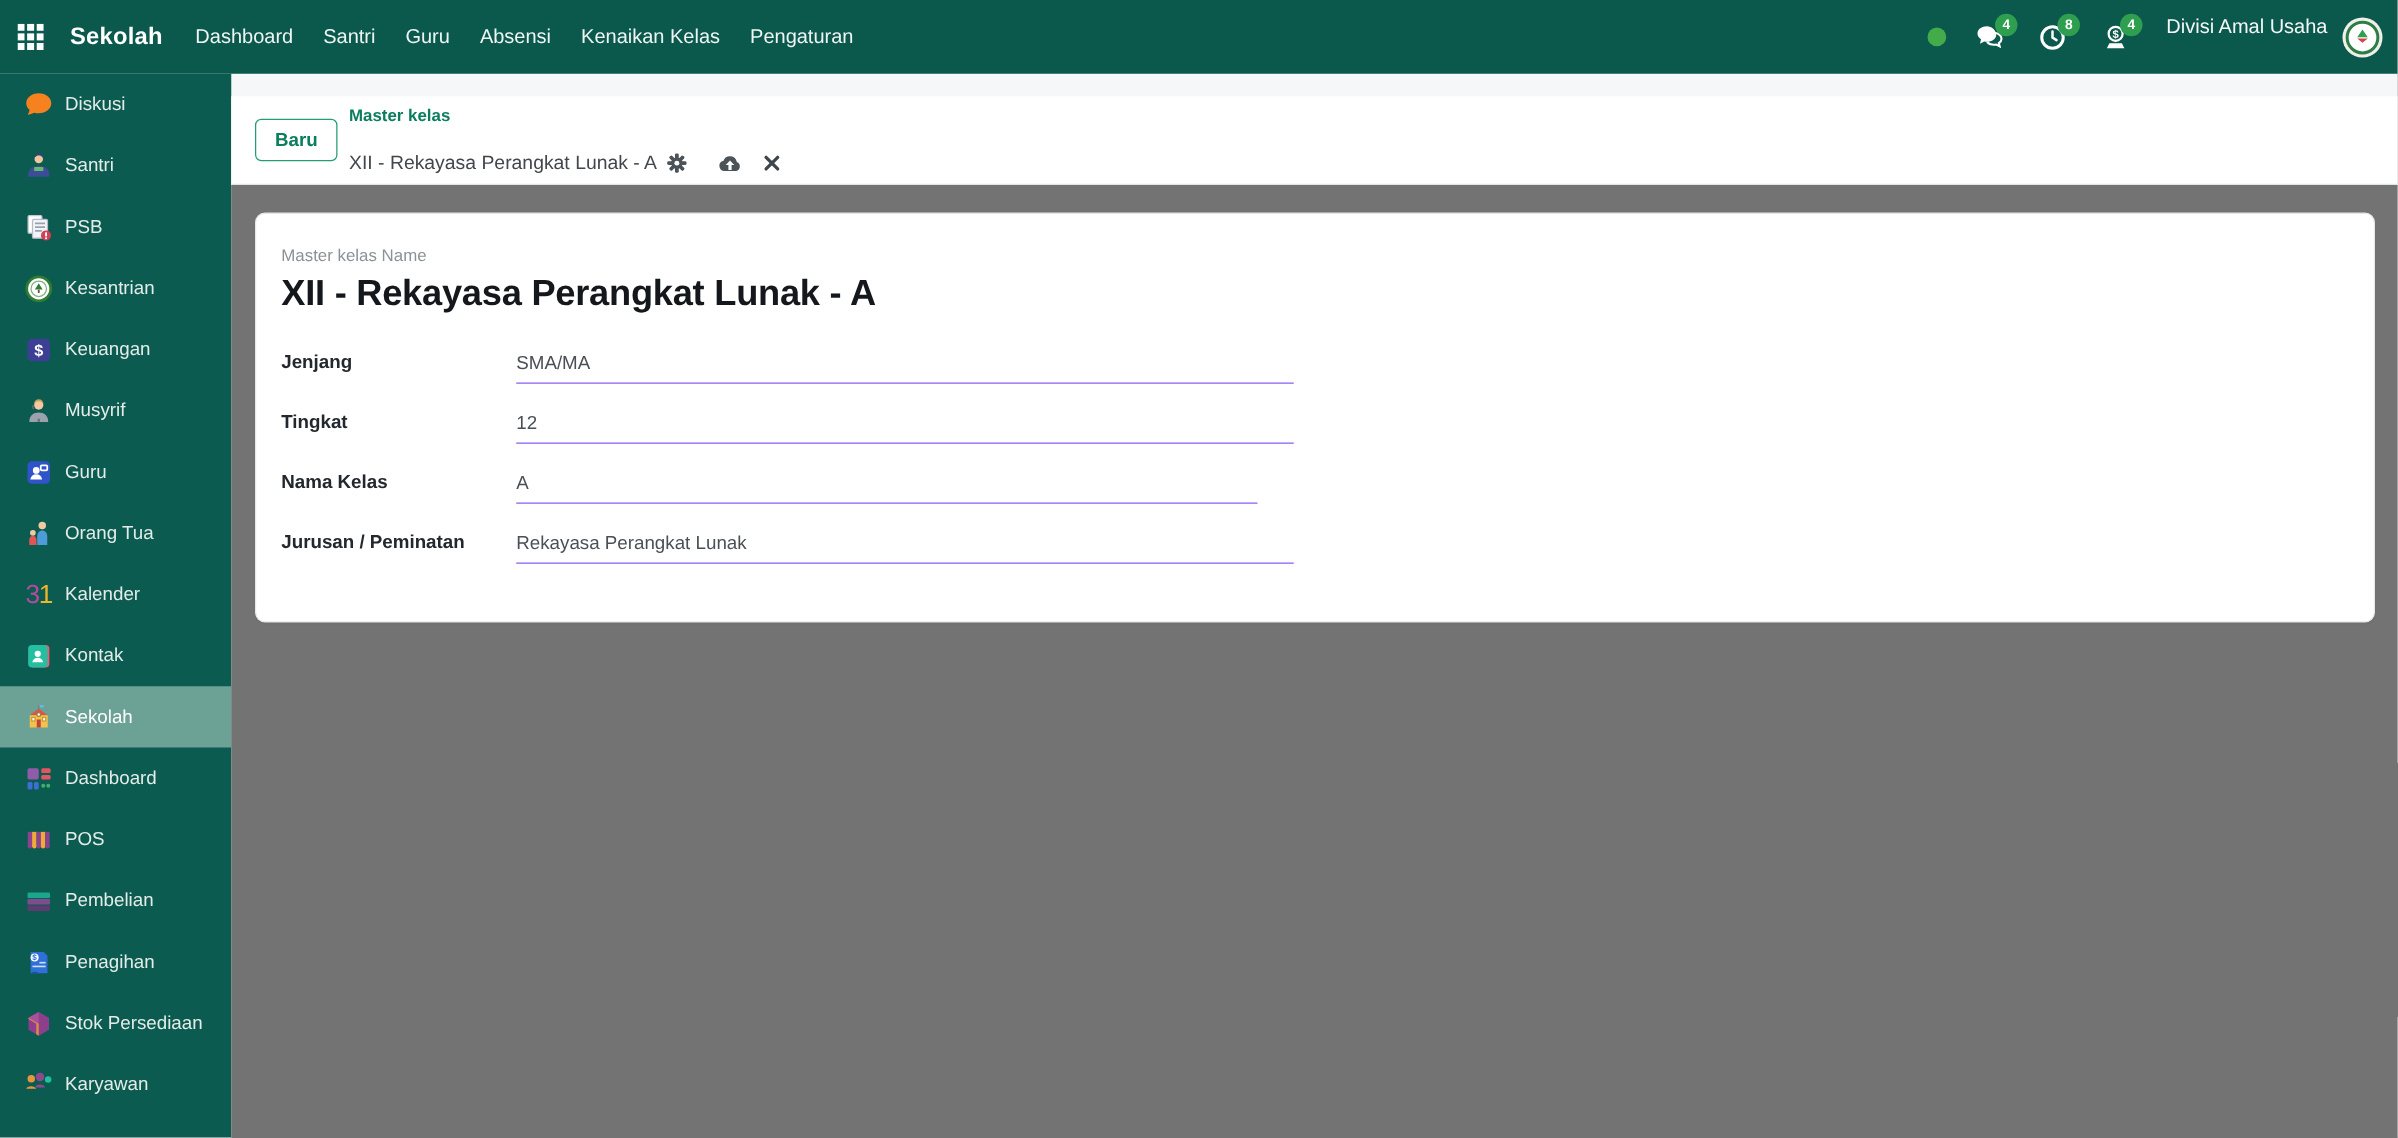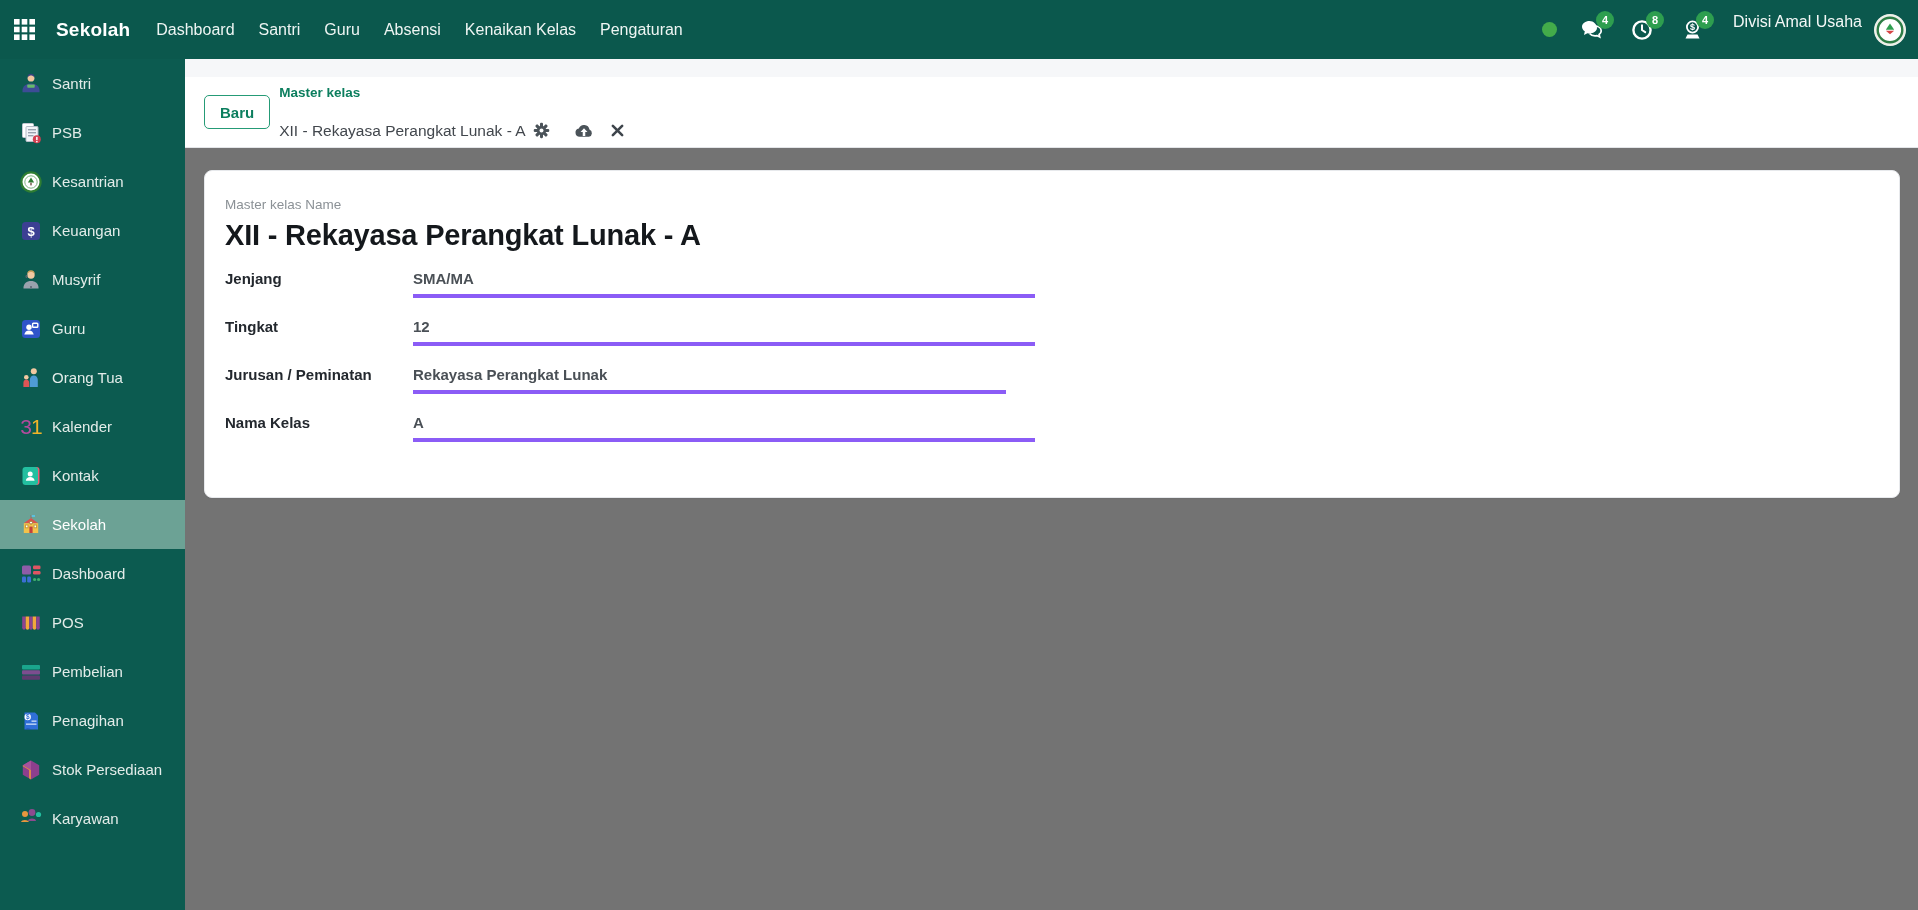--- a/index.html
+++ b/index.html
@@ -51,24 +51,24 @@
   .gear-btn { margin-left:7px; cursor:pointer; display:flex; align-items:center; }
   .save-btn { margin-left:24px; cursor:pointer; display:flex; align-items:center; }
   .discard-btn { margin-left:17px; cursor:pointer; display:flex; align-items:center; }
 
   .content { height:779px; background:#737373; padding:22px 18px 0 19px; }
   .card { width:1696px; height:328px; background:#fff; border:1px solid #e7e9ec;
     border-radius:8px; box-shadow:0 1px 2px rgba(0,0,0,.04); padding:26px 20px 0 20px; }
   .name-label { color:#8b9196; font-size:13.5px; }
   .sheet-title { color:#14181c; font-size:29px; font-weight:700; margin-top:7px; letter-spacing:-.2px; }
   .fields { margin-top:18px; }
-  .frow { display:flex; height:48px; align-items:flex-start; }
+  .frow { display:flex; height:48px; align-items:center; }
   .flabel { width:188px; font-size:15px; font-weight:700; color:#23282e; padding-bottom:9px; }
   .fvalue { width:622px; font-size:15px; color:#4a5056; padding-bottom:7px;
-    border-bottom:4px solid #8b5cf6; cursor:text;font-weight:bold; }
+    border-bottom:1px solid #8b5cf6; cursor:text; }
   .frow:nth-child(3) .fvalue { width:593px; }
 </style>
 </head>
 <body>
 
 <div class="navbar">
   <div class="apps-btn">
     <svg width="21" height="21" viewBox="0 0 21 21">
       <g fill="#ffffff">
         <rect x="0" y="0" width="5.6" height="5.6"></rect>
@@ -123,20 +123,28 @@
         <circle cx="16" cy="16" r="12.3" fill="#ffffff" stroke="#2e7d46" stroke-width="2.4"></circle>
         <path d="M16 9.5l4.2 6.3h-8.4z" fill="#2e9e4f"></path>
         <path d="M11.8 16.8h8.4l-4.2 3.4z" fill="#d64545"></path>
       </svg>
     </div>
   </div>
 </div>
 
 <div class="sidebar">
 
+  <div class="side-item">
+    <span class="s-icon">
+      <svg viewBox="0 0 26 26">
+          <path d="M13 3.5c5.8 0 10 3.6 10 8s-4.2 8-10 8c-1.2 0-2.3-.1-3.4-.4L4.3 21l1.4-4.1C4.1 15.5 3 13.6 3 11.5c0-4.4 4.2-8 10-8z" fill="#f5821f"></path>
+        </svg>
+    </span>
+    <span class="side-label">Diskusi</span>
+  </div>
 
   <div class="side-item">
     <span class="s-icon">
       <svg viewBox="0 0 26 26">
         <circle cx="13" cy="7.2" r="3.4" fill="#f1c59f"></circle>
         <path d="M9.6 6.2a3.4 3.4 0 0 1 6.8 0c-1.1-1.3-2-1.8-3.4-1.8s-2.3.5-3.4 1.8z" fill="#35427e"></path>
         <path d="M4.5 19.5c0-4 3.4-7 8.5-7s8.5 3 8.5 7v1.8h-17z" fill="#3d4c96"></path>
         <rect x="9.3" y="13.6" width="7.4" height="3.2" rx="0.7" fill="#66bb6a"></rect>
       </svg>
     </span>
@@ -379,23 +387,23 @@
       <div class="fields">
         <div class="frow">
           <div class="flabel">Jenjang</div>
           <div class="fvalue">SMA/MA</div>
         </div>
         <div class="frow">
           <div class="flabel">Tingkat</div>
           <div class="fvalue">12</div>
         </div>
         <div class="frow">
+          <div class="flabel">Nama Kelas</div>
+          <div class="fvalue">A</div>
+        </div>
+        <div class="frow">
           <div class="flabel">Jurusan / Peminatan</div>
           <div class="fvalue">Rekayasa Perangkat Lunak</div>
         </div>
-        <div class="frow">
-          <div class="flabel">Nama Kelas</div>
-          <div class="fvalue">A</div>
-        </div>
       </div>
     </div>
   </div>
 </div>
 
 </body></html>

